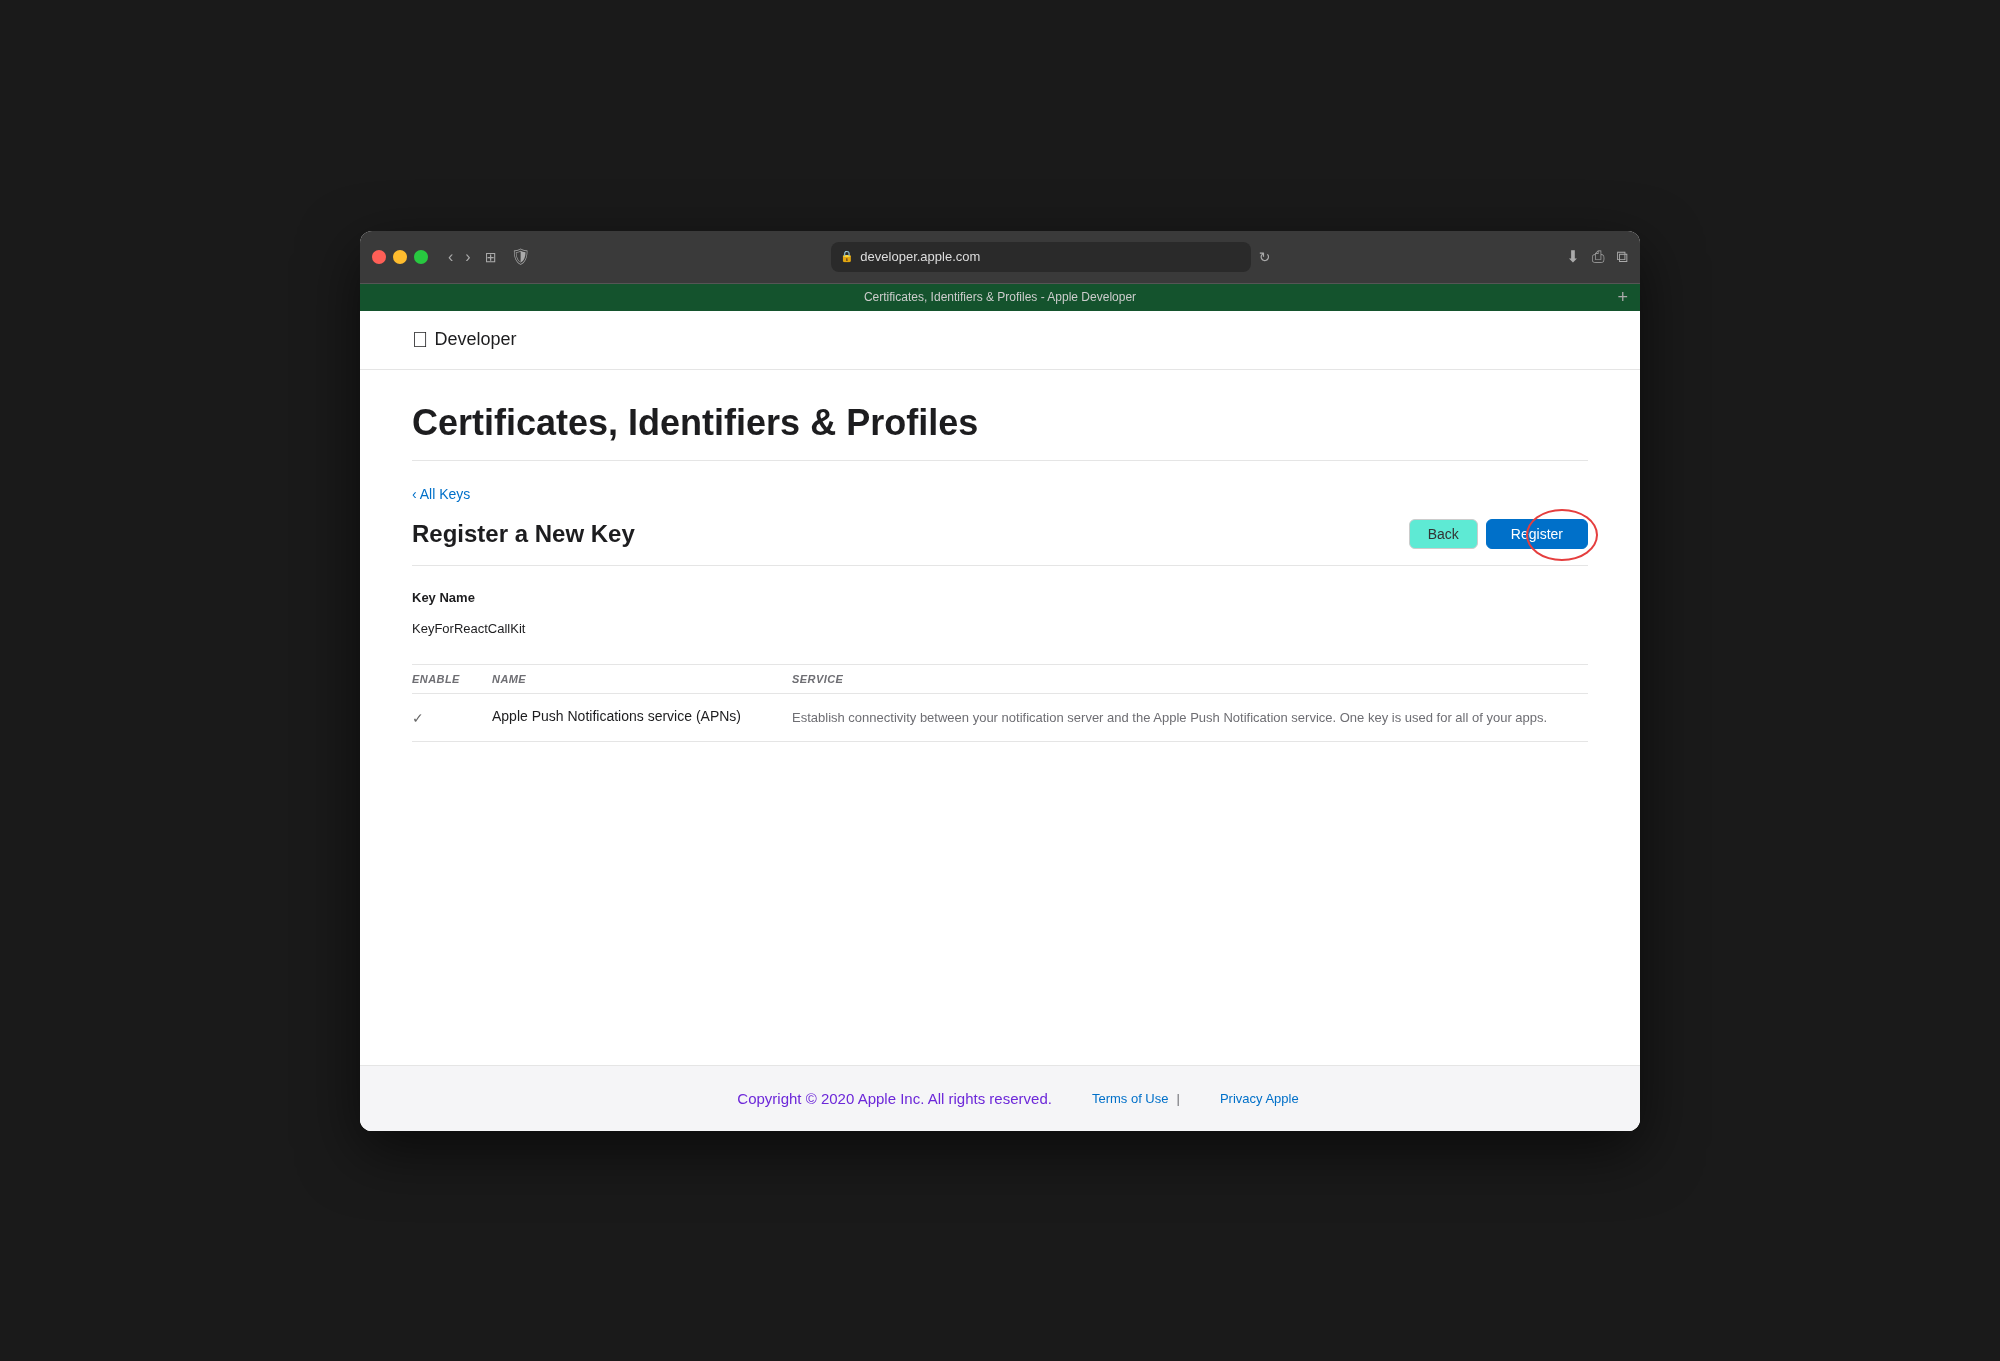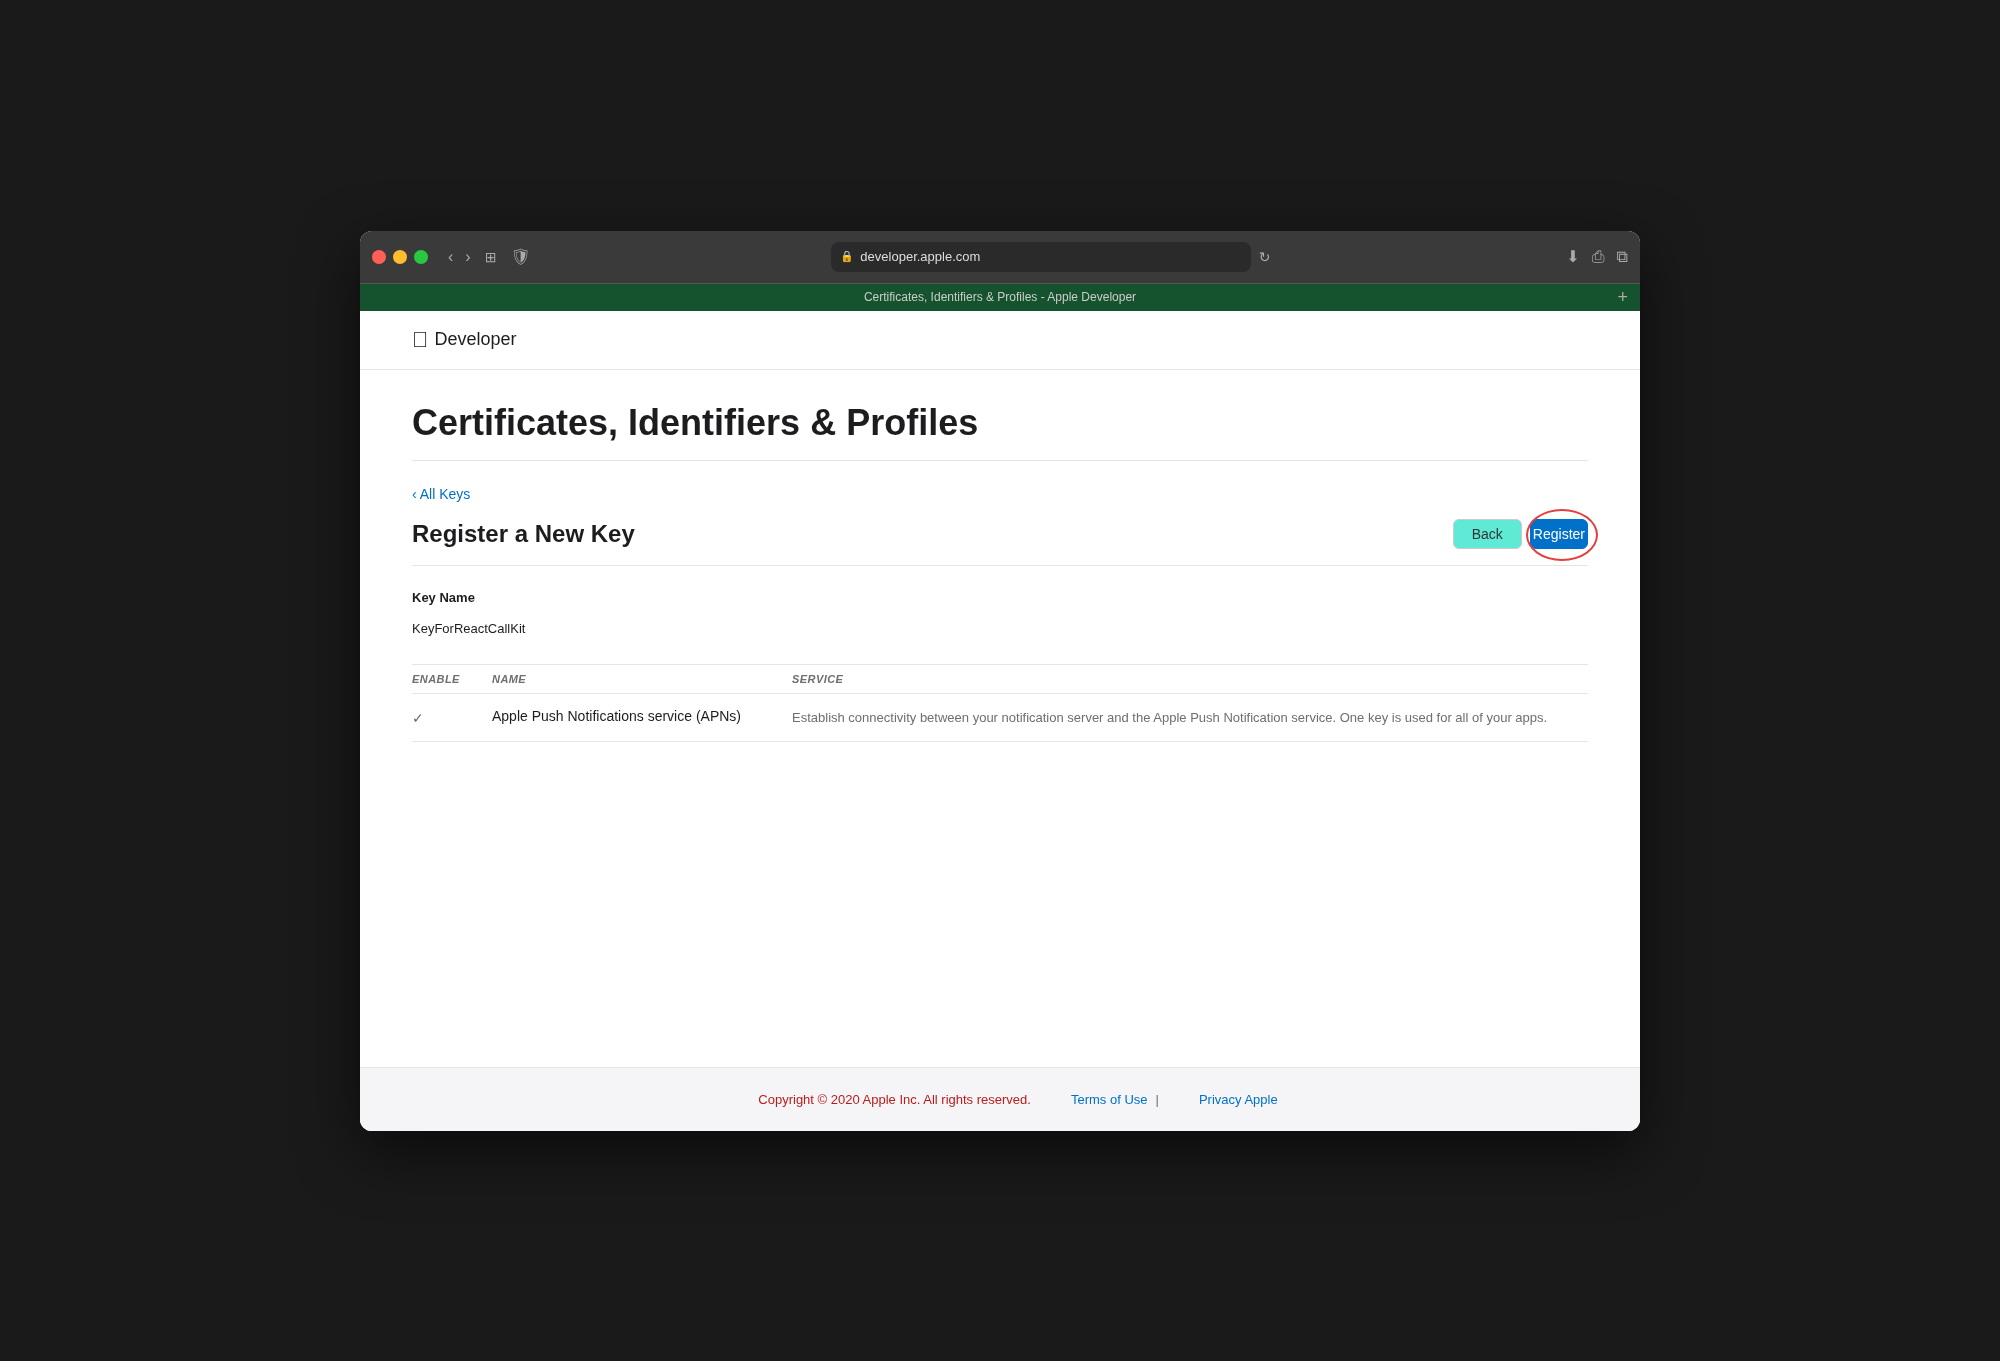--- a/index.html
+++ b/index.html
@@ -246,21 +246,21 @@
       font-size: 14px;
       color: #333;
       cursor: pointer;
       font-family: inherit;
     }
 
     .btn-register {
       background: #0070c9;
       border: 1px solid #0070c9;
       border-radius: 6px;
-      padding: 6px 2px;
+      padding: 6px 24px;
       font-size: 14px;
       color: #fff;
       cursor: pointer;
       font-family: inherit;
       font-weight: 500;
     }
 
     .register-circle {
       position: absolute;
       right: -10px;
@@ -344,22 +344,22 @@
       padding: 24px 52px;
       border-top: 1px solid #e5e5e5;
       background: #f5f5f7;
       display: flex;
       justify-content: center;
       align-items: center;
       gap: 8px;
     }
 
     .footer-text {
-      font-size: 13px;
-      color: #b91c1c;
+      font-size: 15px;
+      color: #6d28d9;
       margin-left: 36px;
     }
 
     .footer-link {
       font-size: 13px;
       color: #0070c9;
       text-decoration: none;
       cursor: pointer;
       margin-left: 32px;
     }

